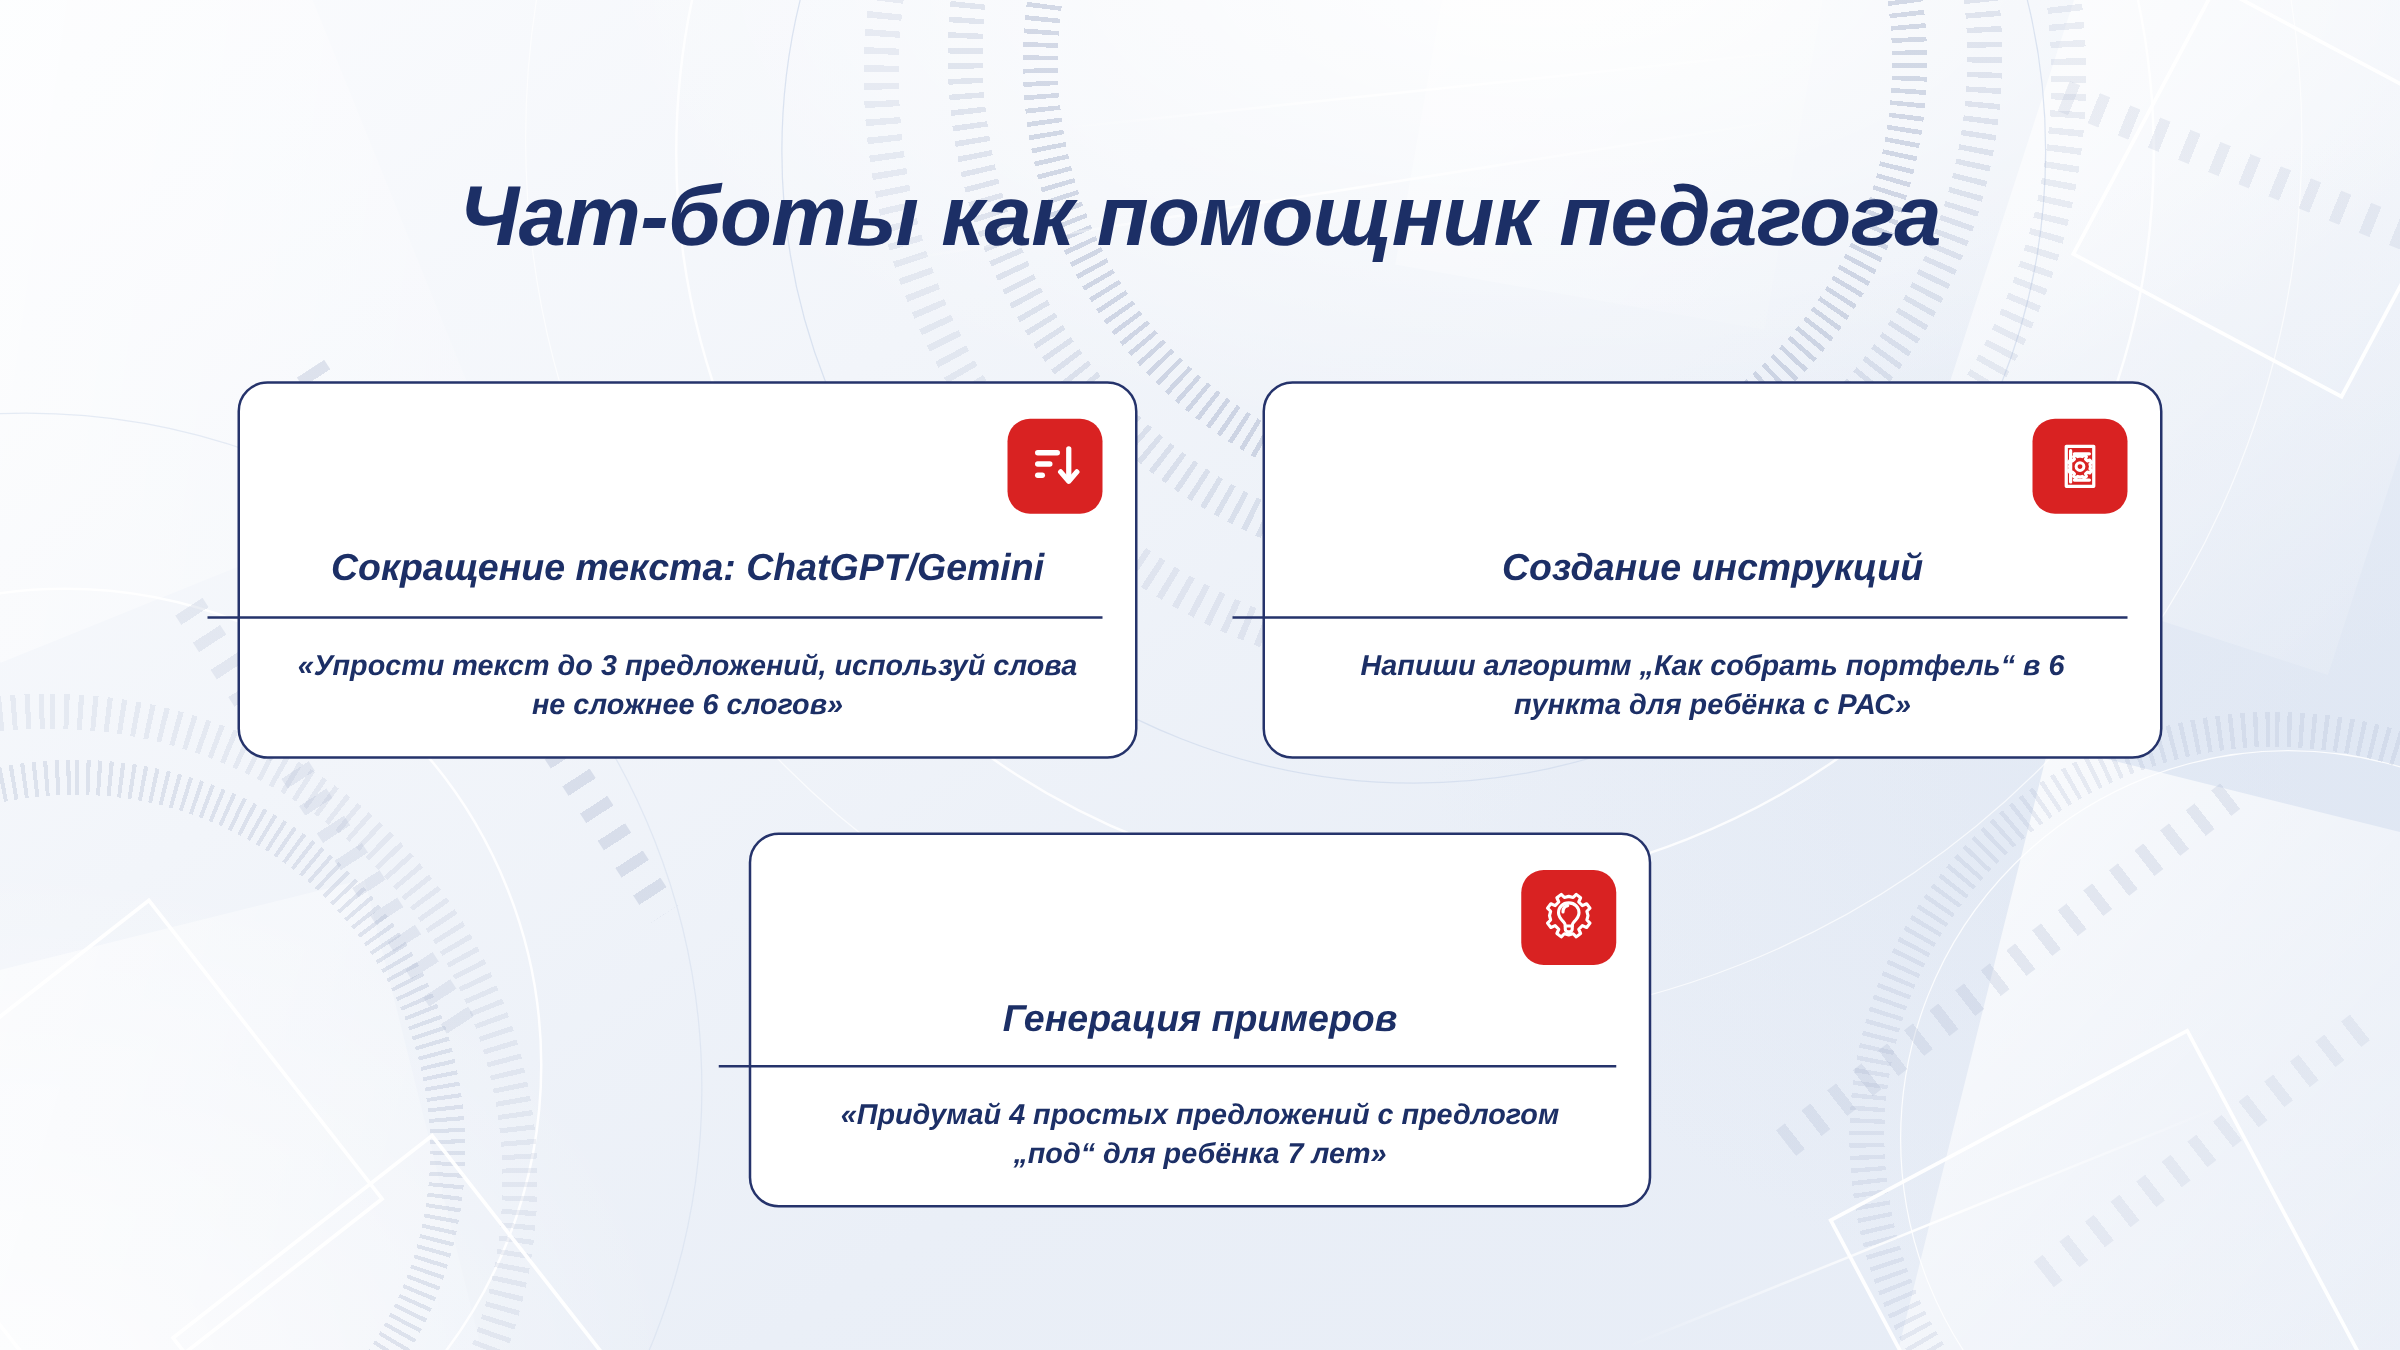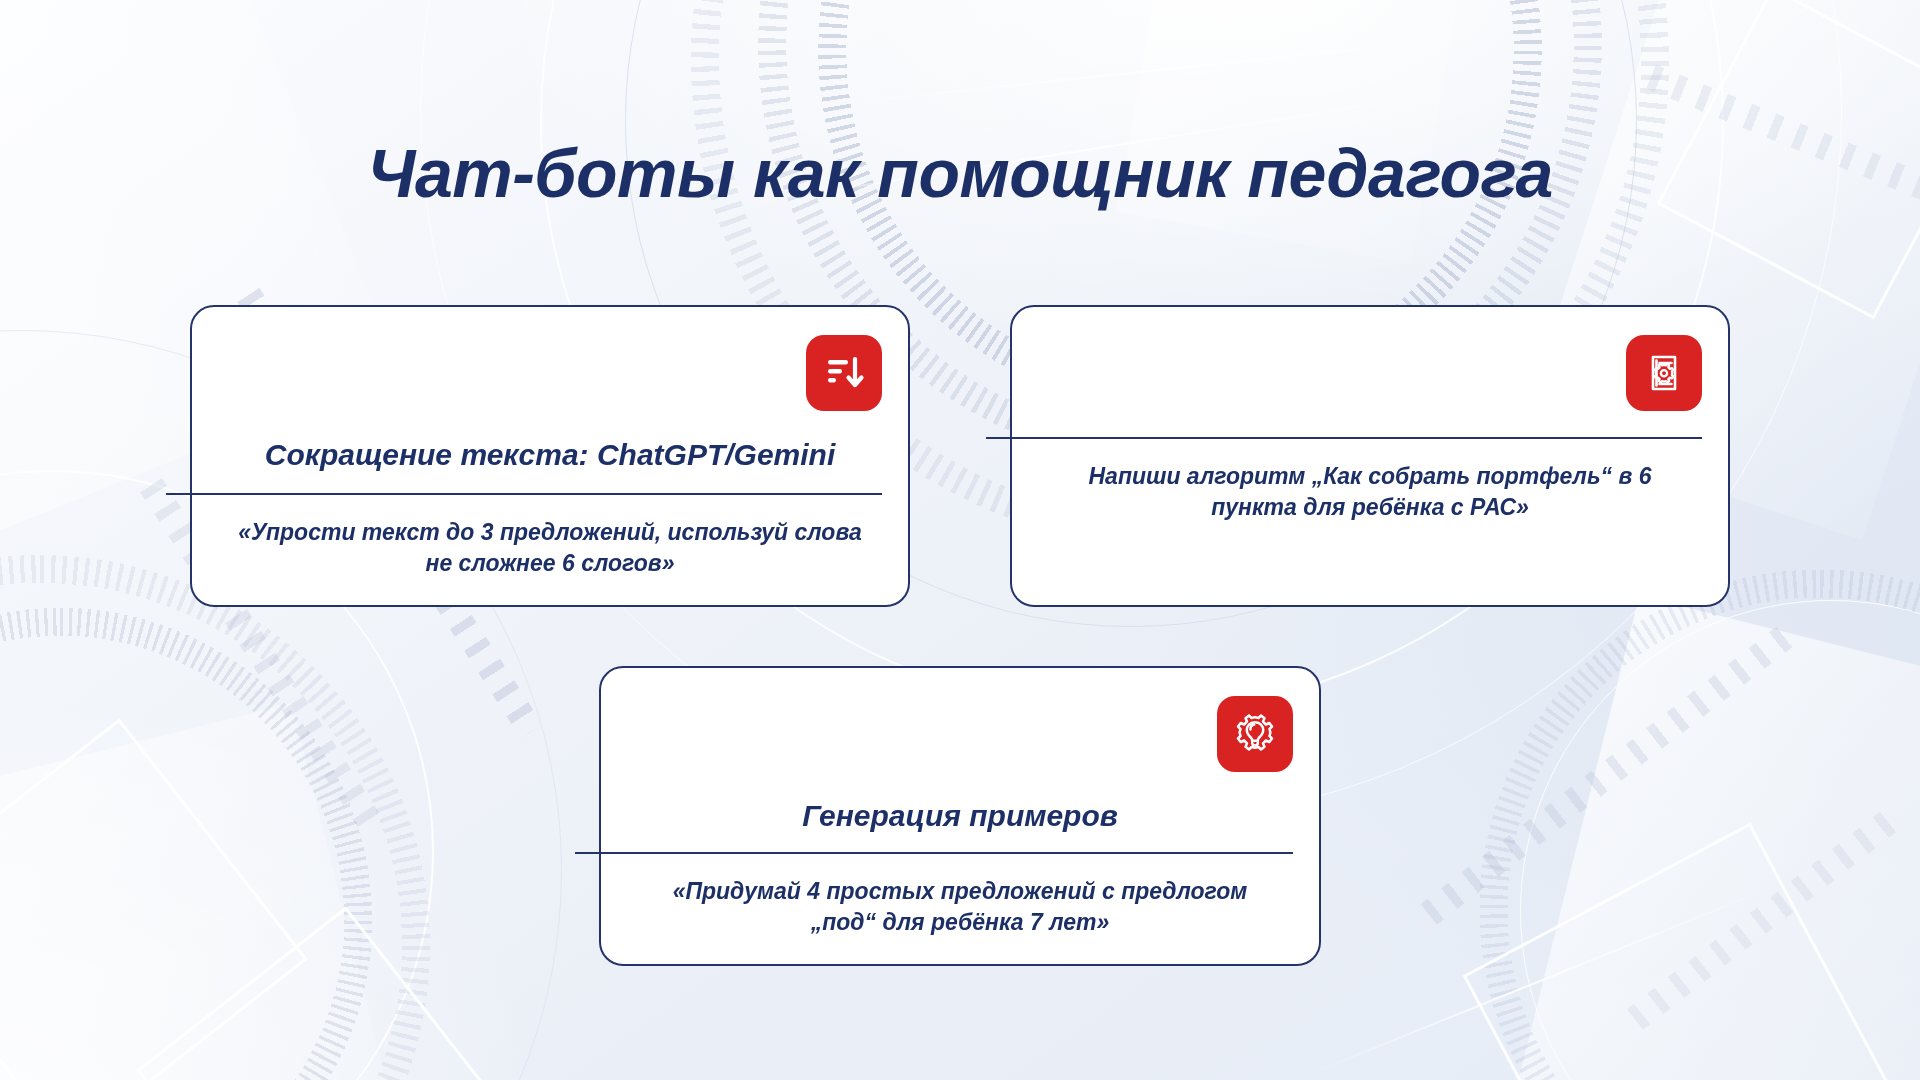--- a/index.html
+++ b/index.html
@@ -295,20 +295,21 @@
                            L9.3,-3.3 L7.9,-1.9 L8.4,0 L7.9,1.9 L9.3,3.3 L7.8,5.2 L5.9,4.4
                            L4.4,5.9 L5.2,7.8 L3.3,9.3 L1.9,7.9 L0,8.4 L-1.9,7.9 L-3.3,9.3
                            L-5.2,7.8 L-4.4,5.9 L-5.9,4.4 L-7.8,5.2 L-9.3,3.3 L-7.9,1.9
                            L-8.4,0 L-7.9,-1.9 L-9.3,-3.3 L-7.8,-5.2 L-5.9,-4.4 L-4.4,-5.9
                            L-5.2,-7.8 L-3.3,-9.3 L-1.9,-7.9 Z"></path>
                 </g>
                 <circle cx="0" cy="0" r="3.1" fill="none" stroke="#ffffff" stroke-width="2.4"></circle>
               </g>
             </svg>
           </div>
+          <div class="card-title">Создание инструкций</div>
           <div class="card-divider"></div>
           <div class="card-quote">Напиши алгоритм „Как собрать портфель“ в 6 пункта для ребёнка с РАС»</div>
         </div>
 
       </div>
 
       <div class="row row-one">
 
         <div class="card card-center">
           <div class="icon-badge">

